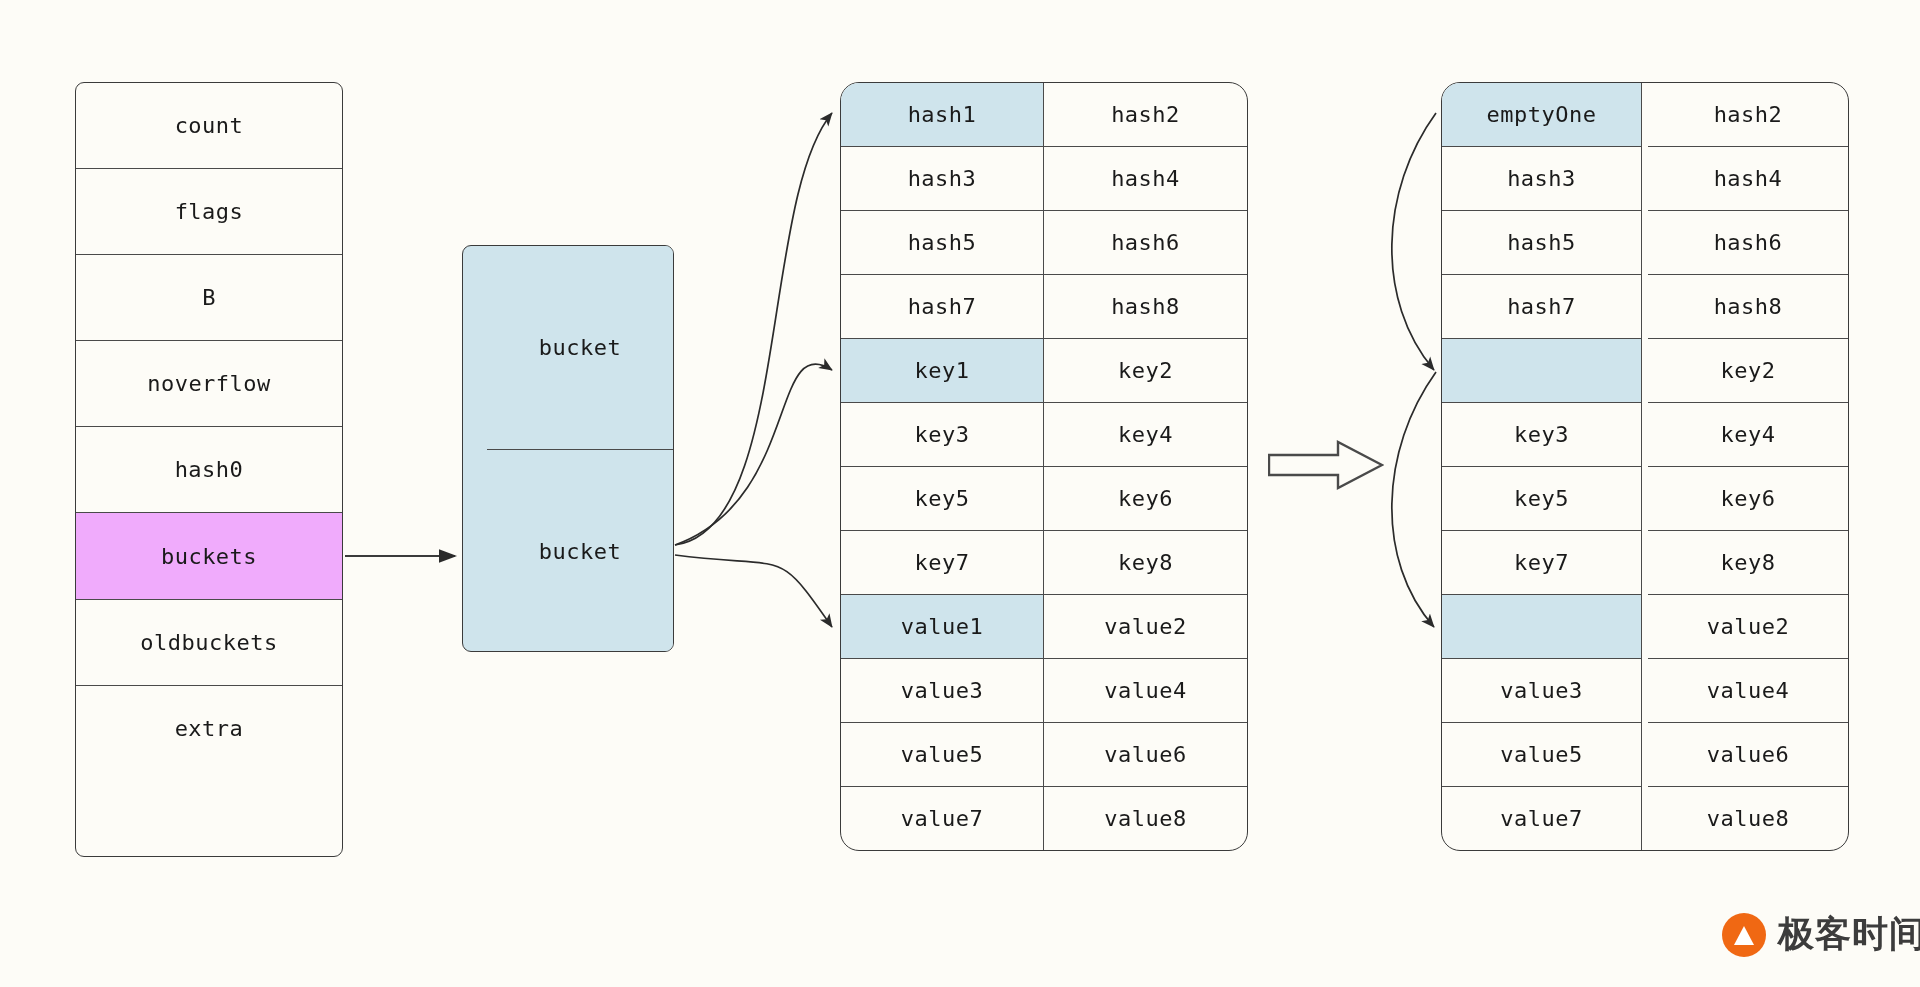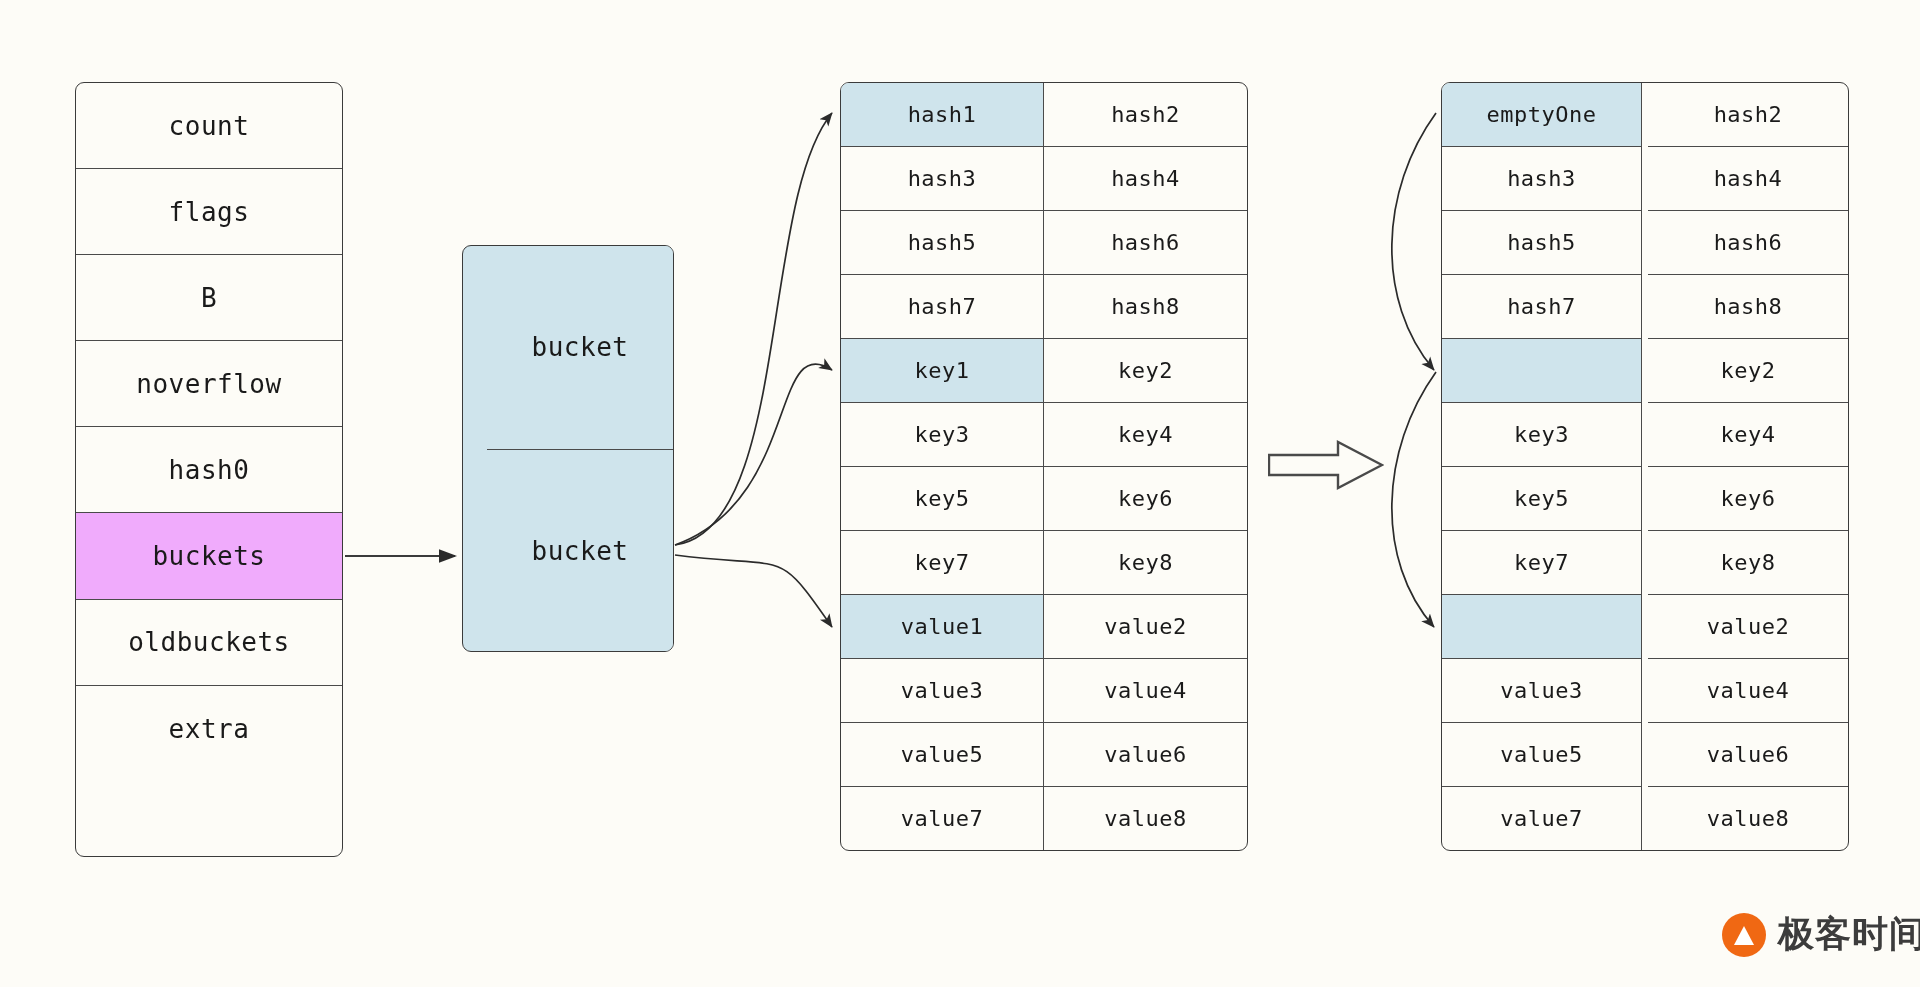--- a/index.html
+++ b/index.html
@@ -36,21 +36,21 @@
     border-radius: 9px;
     overflow: hidden;
     background: #fdfcf7;
   }
   .row {
     box-sizing: border-box;
     display: flex;
     align-items: center;
     justify-content: center;
     border-bottom: 1.6px solid #4a4a4a;
-    font-size: 26px;
+    font-size: 22px;
     color: #1a1a1a;
     letter-spacing: 0.5px;
     white-space: nowrap;
   }
   .row:last-child { border-bottom: none; }
   .row.hl { background: #f0abfc; }
 
   
   #hmap-struct {
     left: 75px;
@@ -72,21 +72,21 @@
   #bucket-array .row {
     height: 203.5px;
     background: #cfe4ec;
   }
 
   
   .tbl {
     position: absolute;
     box-sizing: border-box;
     border: 1.6px solid #3b3b3b;
-    border-radius: 9px;
+    border-radius: 19px;
     overflow: hidden;
     background: #fdfcf7;
     display: flex;
   }
   .tbl .col {
     box-sizing: border-box;
     width: 50%;
     display: flex;
     flex-direction: column;
   }

